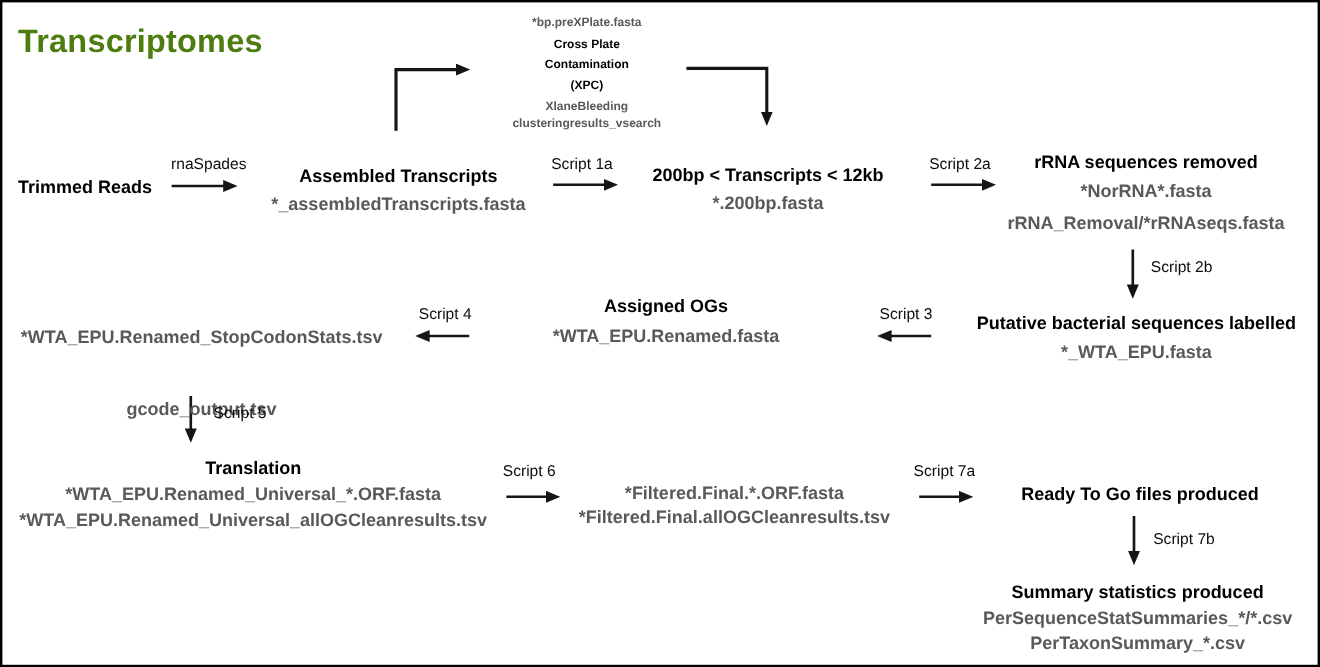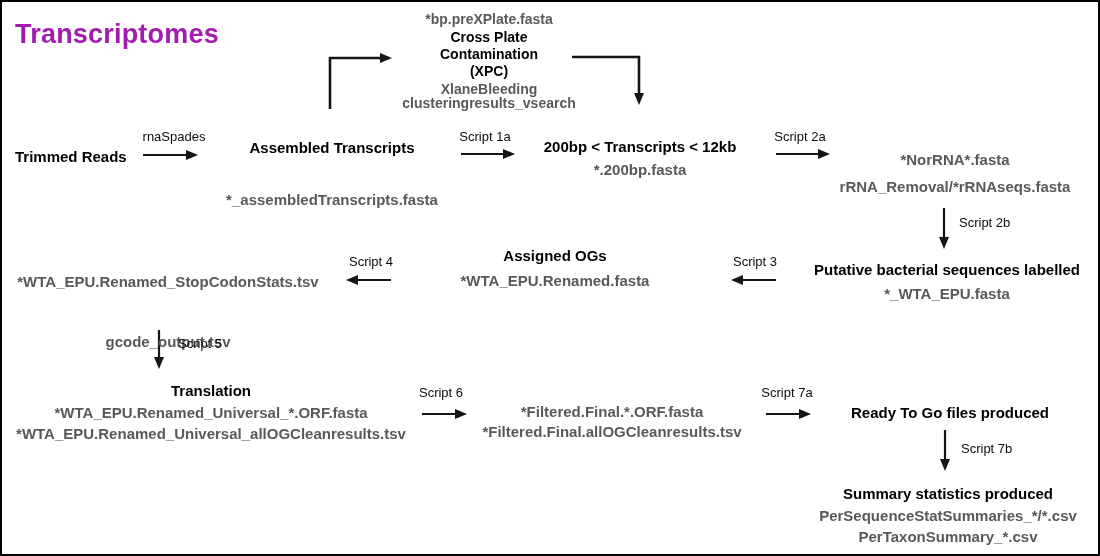--- a/index.html
+++ b/index.html
@@ -3,29 +3,29 @@
 <meta charset="utf-8">
 <style>
   html,body { margin:0; padding:0; background:#fff; }
   .canvas {
     position:relative; width:1100px; height:556px;
     box-sizing:border-box; border:2px solid #000;
     background:#ffffff; overflow:hidden;
     font-family:"Liberation Sans", sans-serif;
   }
   .title {
-    position:absolute; font-weight:bold; font-size:27px; color:#a21caf;
+    position:absolute; font-weight:bold; font-size:27px; color:#4d7c0f;
     white-space:nowrap; letter-spacing:0.2px;
   }
   .line {
     position:absolute; white-space:nowrap; font-weight:bold;
     font-size:15px; line-height:15px;
   }
   .c { transform:translateX(-50%); text-align:center; }
-  .xpc { font-size:14px; line-height:13.5px; }
+  .xpc { font-size:10px; line-height:13.5px; }
   .black { color:#000000; }
   .gray { color:#58595b; }
   .script {
     position:absolute; white-space:nowrap; font-weight:normal;
     font-size:13px; line-height:13px; color:#0c0c0c;
   }
   svg.arrows { position:absolute; left:0; top:0; width:1100px; height:556px; }
   .arr { stroke:#151515; stroke-width:2.2; fill:none; }
   .thick { stroke-width:2.6; }
 </style>
@@ -61,29 +61,30 @@
   <div class="line c xpc black" style="left:487px; top:46px;">Contamination</div>
   <div class="line c xpc black" style="left:487px; top:63px;">(XPC)</div>
   <div class="line c xpc gray" style="left:487px; top:81px;">XlaneBleeding</div>
   <div class="line c xpc gray" style="left:487px; top:95px;">clusteringresults_vsearch</div>
 
   <div class="line black" style="left:13px; top:147px;">Trimmed Reads</div>
 
   <div class="script c" style="left:172px; top:128px;">rnaSpades</div>
 
   <div class="line c black" style="left:330px; top:138px;">Assembled Transcripts</div>
-  <div class="line c gray" style="left:330px; top:161px;margin-top:29px;">*_assembledTranscripts.fasta</div>
+  <div class="line c gray" style="left:330px; top:161px;">*_assembledTranscripts.fasta</div>
 
   <div class="script c" style="left:483px; top:128px;">Script 1a</div>
 
   <div class="line c black" style="left:638px; top:137px;">200bp &lt; Transcripts &lt; 12kb</div>
   <div class="line c gray" style="left:638px; top:160px;">*.200bp.fasta</div>
 
   <div class="script c" style="left:798px; top:128px;">Script 2a</div>
 
+  <div class="line c black" style="left:953px; top:126px;">rRNA sequences removed</div>
   <div class="line c gray" style="left:953px; top:150px;">*NorRNA*.fasta</div>
   <div class="line c gray" style="left:953px; top:177px;">rRNA_Removal/*rRNAseqs.fasta</div>
 
   <div class="script" style="left:957px; top:214px;">Script 2b</div>
 
   <div class="line c black" style="left:945px; top:260px;">Putative bacterial sequences labelled</div>
   <div class="line c gray" style="left:945px; top:284px;">*_WTA_EPU.fasta</div>
 
   <div class="script c" style="left:753px; top:253px;">Script 3</div>
 

